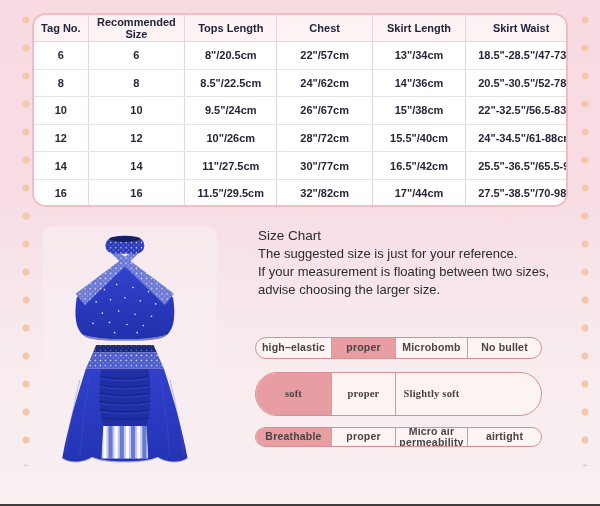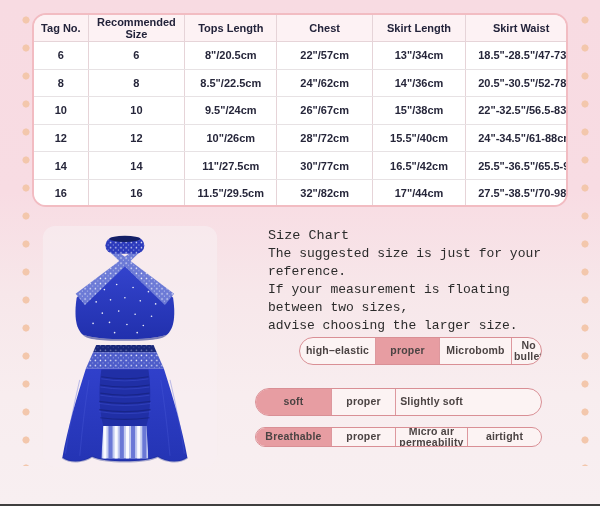--- a/index.html
+++ b/index.html
@@ -35,31 +35,31 @@
   }
   .size-table th:last-child,.size-table td:last-child{border-right:none;padding-left:12px;}
   .size-table tr:last-child td{border-bottom:none;}
   .size-table th:nth-child(1),.size-table td:nth-child(1){width:10.1%;}
   .size-table th:nth-child(2),.size-table td:nth-child(2){width:18.5%;}
   .size-table th:nth-child(3),.size-table td:nth-child(3){width:17.7%;}
   .size-table th:nth-child(4),.size-table td:nth-child(4){width:18.3%;}
   .size-table th:nth-child(5),.size-table td:nth-child(5){width:17.9%;}
   .size-table th:nth-child(6),.size-table td:nth-child(6){width:17.5%;}
   
-  .note{position:absolute;left:268px;top:227px;width:300px;color:#2b2b2b;font-family:Liberation Mono, monospace;}
+  .note{position:absolute;left:258px;top:227px;width:300px;color:#2b2b2b;}
   .note-title{font-size:13.5px;line-height:18px;}
   .note-line{font-size:13px;line-height:18px;}
   
   .pills{position:absolute;left:255px;top:337px;width:287px;}
   .pill-row{
     display:flex;border:1.2px solid #d98f95;border-radius:999px;overflow:hidden;
     background:#fcf3f3;box-sizing:border-box;
   }
-  .pill-row:nth-child(1){height:28px;margin-left:44px;}
-  .pill-row:nth-child(2){height:28px;margin-top:23px;}
+  .pill-row:nth-child(1){height:22px;}
+  .pill-row:nth-child(2){height:44px;margin-top:13px;font-family:Liberation Serif, serif;}
   .pill-row:nth-child(3){height:20px;margin-top:11px;}
   .pill-cell{
     display:flex;align-items:center;justify-content:center;text-align:center;
     font-size:10.5px;font-weight:600;color:#4b4343;line-height:1.05;
     letter-spacing:0.2px;padding:0 2px;box-sizing:border-box;
   }
   .pill-cell + .pill-cell{border-left:1px solid #dd989e;}
   .pill-cell:nth-child(1){flex:0 0 75px;}
   .pill-cell:nth-child(2){flex:0 0 64px;}
   .pill-cell:nth-child(3){flex:0 0 72px;}

